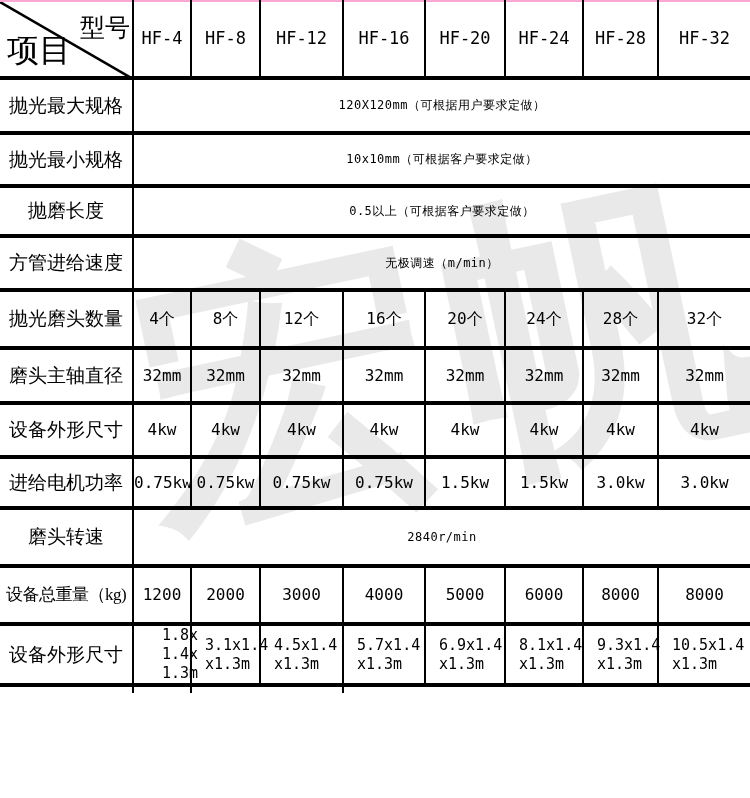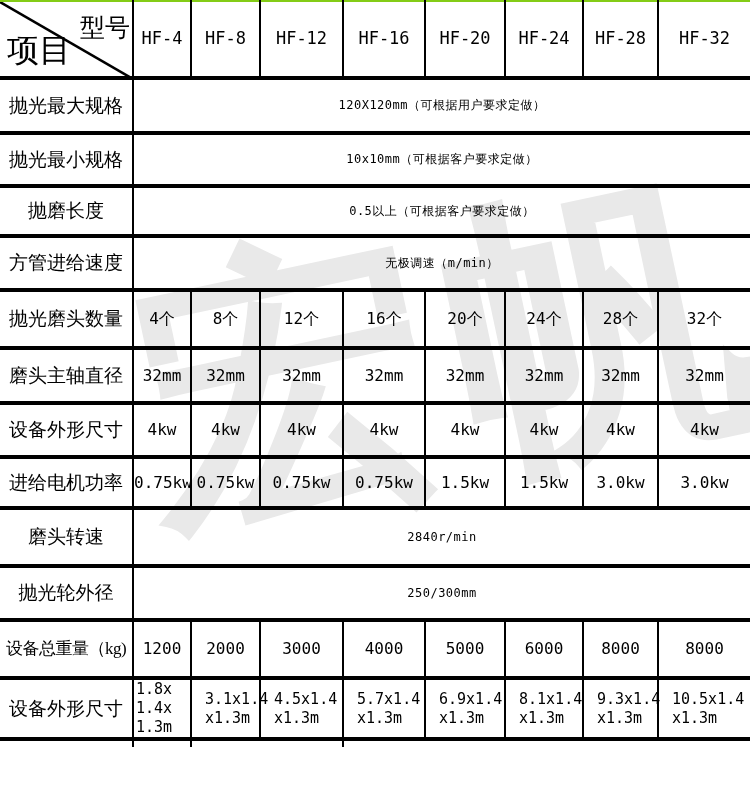--- a/index.html
+++ b/index.html
@@ -13,34 +13,34 @@
     color:#e9e9e9;white-space:nowrap;
     transform:rotate(-12deg);transform-origin:50% 50%;
     user-select:none;pointer-events:none;
   }
   table.spec{
     position:relative;z-index:1;border-collapse:collapse;table-layout:fixed;
     width:750px;background:transparent;
   }
   td{padding:0;margin:0;text-align:center;vertical-align:middle;font-size:16px;line-height:1.25;}
   tr{border-bottom:4px solid #000;}
-  tr.header-row{border-top:2px solid #84cc16;}
+  tr.header-row{border-top:2px solid #f9a8d4;}
   tr.partial-row{border-bottom:none;}
   td.vline{border-left:2px solid #000;}
   td.row-label{font-size:19px;white-space:nowrap;margin-left:10px;}
   td.row-label.tight{font-size:17px;letter-spacing:-0.5px;font-family:Liberation Serif, serif;}
   td.span-value{font-size:12px;letter-spacing:0.5px;}
   td.model-header{font-size:17px;}
   td.corner{position:relative;}
   .corner svg{position:absolute;left:0;top:0;display:block;}
   .corner .model-word{position:absolute;top:10px;right:2px;font-size:25px;font-weight:500;}
   .corner .item-word{position:absolute;bottom:6px;left:7px;font-size:32px;font-weight:500;}
   td.dim-cell{text-align:left;font-size:15px;}
   td.dim-cell div{padding-left:13px;white-space:nowrap;}
-  td.dim-cell.first div{padding-left:2px;}
+  td.dim-cell.first div{padding-left:28px;}
 </style>
 </head>
 <body>
 
 <div class="page">
 
   <div class="watermark">宏帆</div>
 
   <table class="spec">
     <colgroup>
@@ -140,24 +140,20 @@
       <td class="vline">1.5kw</td>
       <td class="vline">3.0kw</td>
       <td class="vline">3.0kw</td>
     </tr>
 
     <tr style="height:58px">
       <td class="row-label">磨头转速</td>
       <td class="vline span-value" colspan="8">2840r/min</td>
     </tr>
 
-    <tr style="height:54px">
-      <td class="row-label">抛光轮外径</td>
-      <td class="vline span-value" colspan="8">250/300mm</td>
-    </tr>
 
     <tr style="height:58px">
       <td class="row-label tight">设备总重量（kg)</td>
       <td class="vline">1200</td>
       <td class="vline">2000</td>
       <td class="vline">3000</td>
       <td class="vline">4000</td>
       <td class="vline">5000</td>
       <td class="vline">6000</td>
       <td class="vline">8000</td>

